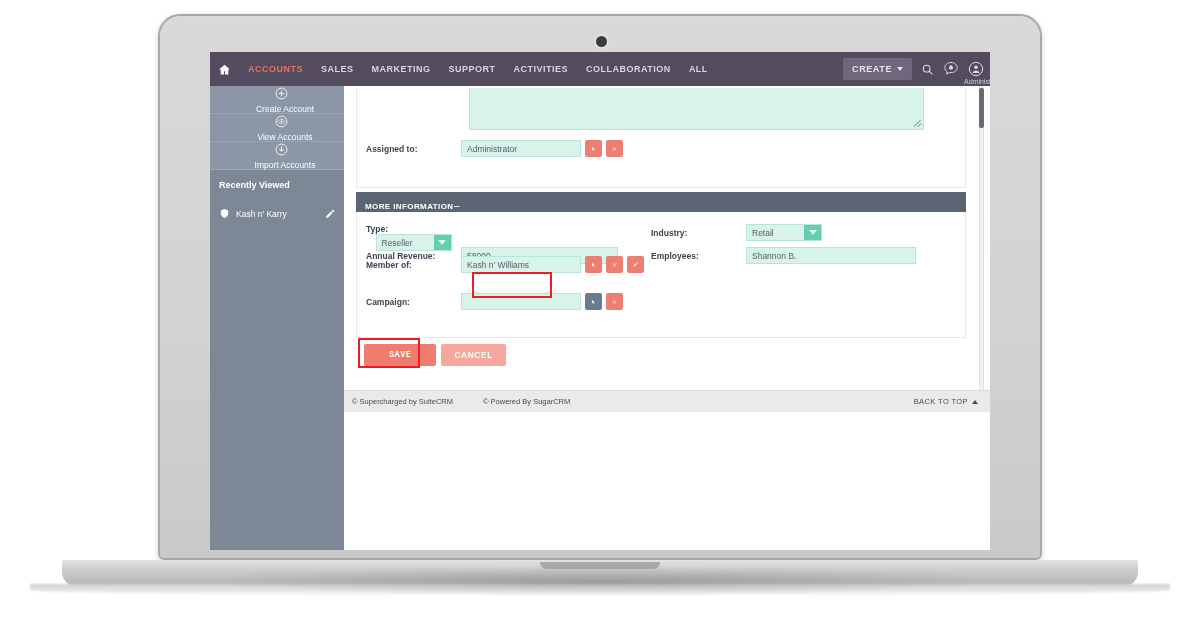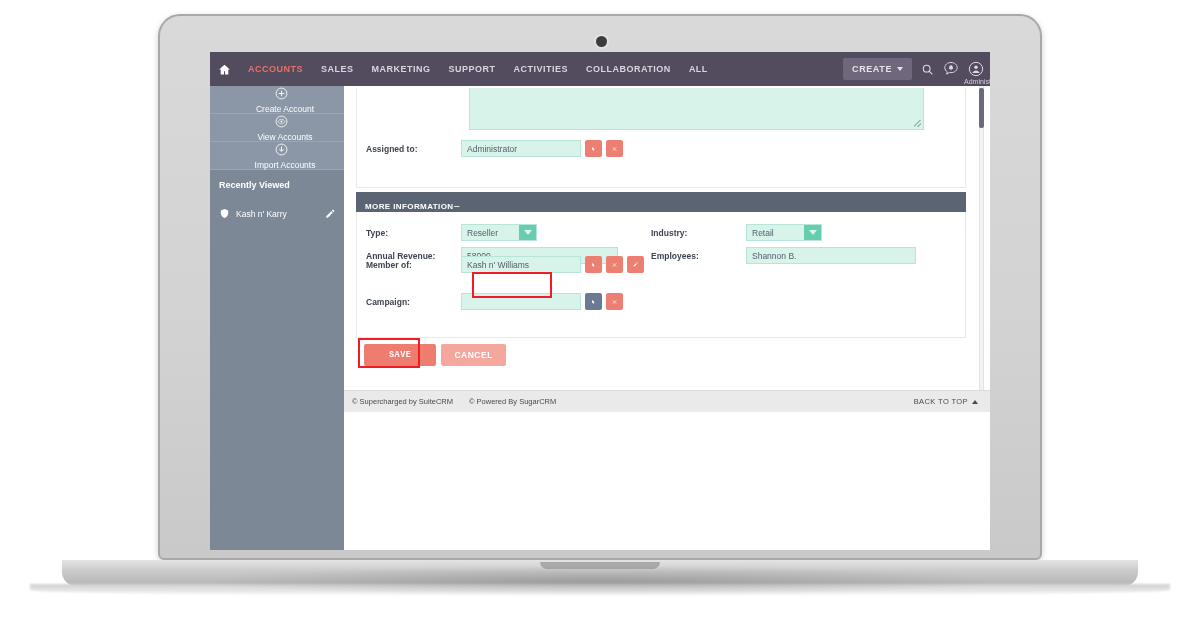--- a/index.html
+++ b/index.html
@@ -275,21 +275,21 @@
     font-family:"Liberation Sans", sans-serif;
   }
 
   .footer {
     position:absolute; left:0; top:304px;
     width:646px; height:22px;
     background:#eaeaea;
     border-top:1px solid #dcdcdc;
     display:flex; align-items:center;
   }
-  .foot-left { font-size:7.5px; color:#4a4a4a; margin-left:8px; display:flex; gap:16px; }
+  .foot-left { font-size:7.5px; color:#4a4a4a; margin-left:8px; display:flex; gap:30px; }
   .foot-right {
     position:absolute; right:12px;
     font-size:7.5px; color:#4a4a4a; letter-spacing:0.4px;
     display:flex; align-items:center; gap:4px; cursor:pointer;
   }
   .tri-up {
     width:0;height:0;
     border-left:3px solid transparent;
     border-right:3px solid transparent;
     border-bottom:4px solid #4a4a4a;
@@ -436,21 +436,21 @@
         </div>
       </div>
 
       <div class="mi-header">
         <span class="mi-title">MORE INFORMATION</span>
         <span class="mi-minus">−</span>
       </div>
 
       <div class="mi-body">
 
-        <div class="field-row" style="left:9px; top:12px;">
+        <div class="field-row" style="left:9px; top:12px;flex-direction:column;">
           <span class="field-label" style="width:95px;">Type:</span>
           <span class="sel">
             <span>Reseller</span>
             <span class="arrow-box">
                 <i></i>
               </span>
           </span>
         </div>
 
         <div class="field-row" style="left:294px; top:12px;">

